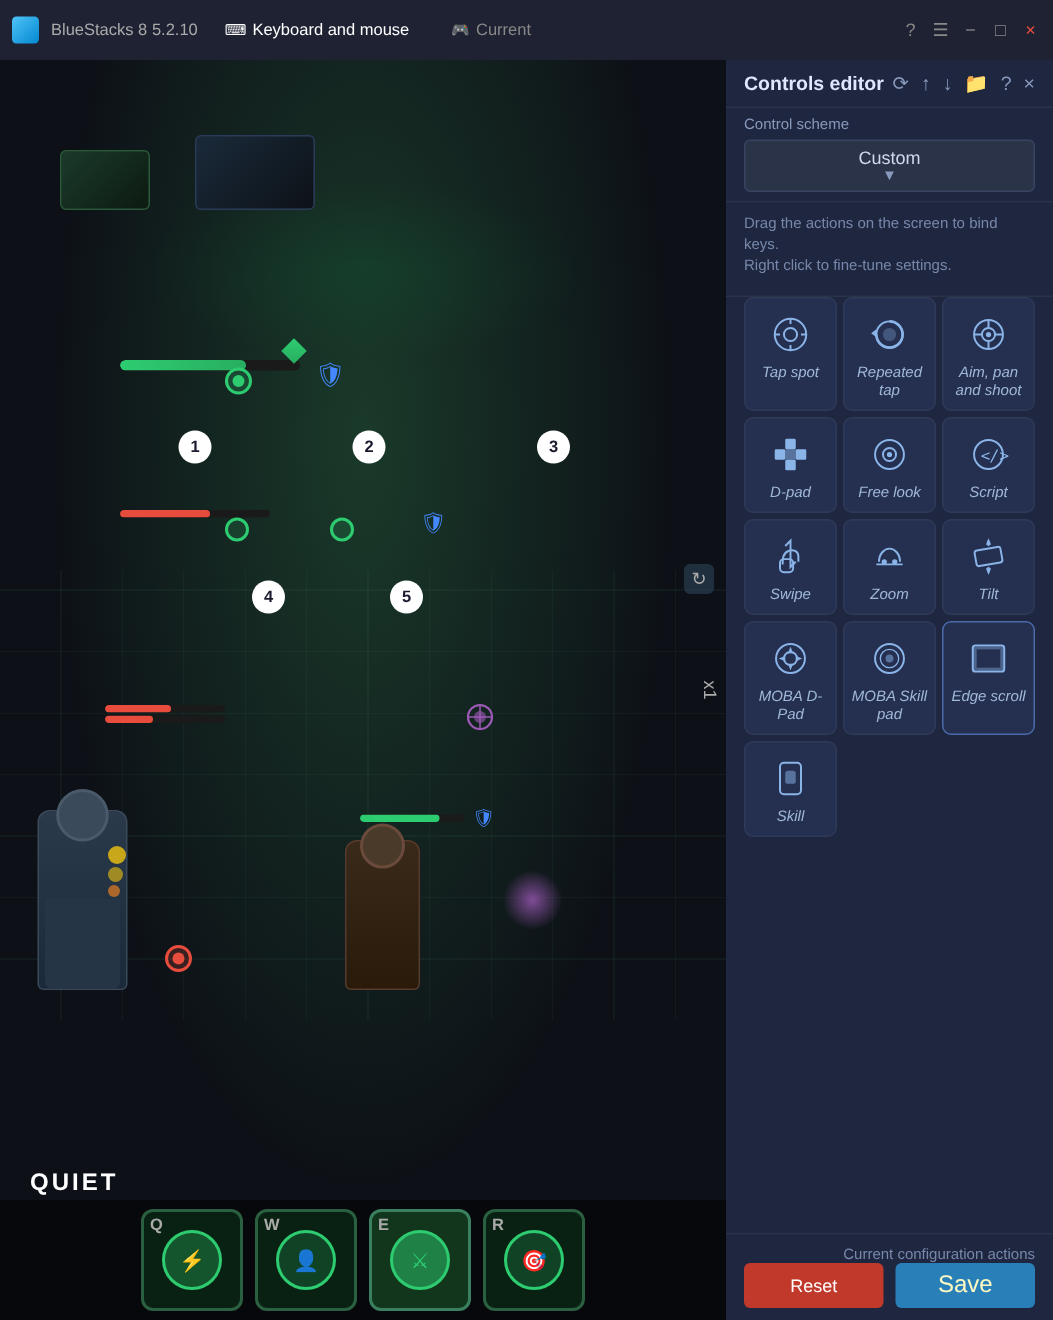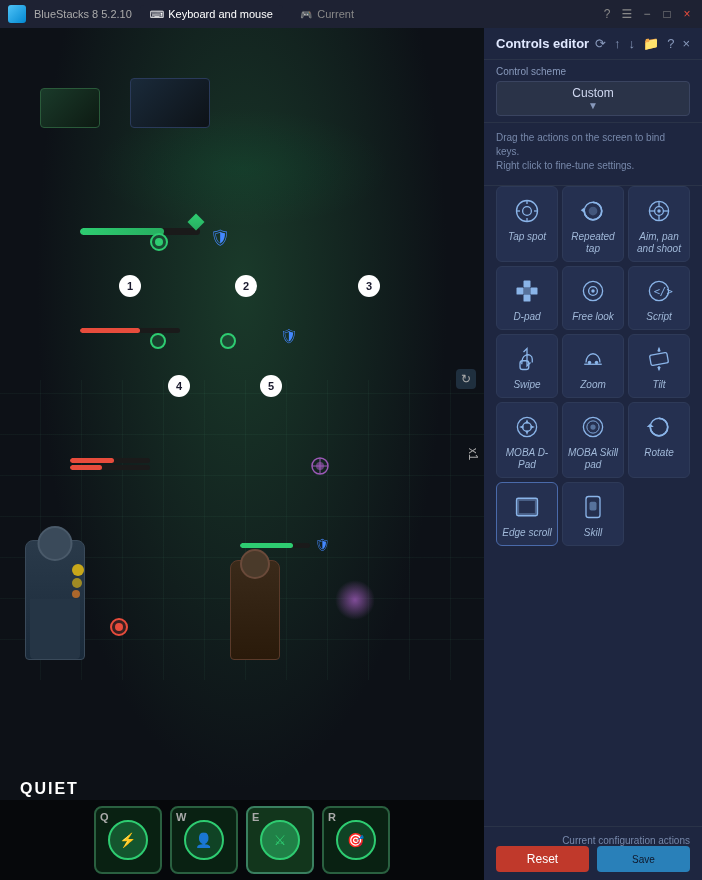--- a/index.html
+++ b/index.html
@@ -8,21 +8,21 @@
       height: 880px;
       overflow: hidden;
       font-family: 'Segoe UI', Arial, sans-serif;
       background: #1a1a2e;
       display: flex;
       flex-direction: column;
     }
 
     
     .title-bar {
-      height: 28px;
+      height: 40px;
       background: #1e2233;
       display: flex;
       align-items: center;
       padding: 0 8px;
       gap: 8px;
       flex-shrink: 0;
     }
     .title-bar-logo {
       width: 18px; height: 18px;
       background: linear-gradient(135deg, #4fc3f7, #0288d1);
@@ -292,22 +292,22 @@
       color: #fff;
       font-size: 12px;
       cursor: pointer;
     }
     .btn-save {
       flex: 1;
       padding: 6px;
       background: #2980b9;
       border: none;
       border-radius: 4px;
-      color: #0f172a;
-      font-size: 10px;
+      color: #fef9c3;
+      font-size: 16px;
       cursor: pointer;
     }
     
     .char-area {
       position: absolute;
       bottom: 80px;
       left: 0; right: 0;
       height: 280px;
     }
   </style>
@@ -638,30 +638,20 @@
         <div class="control-icon">
           <svg class="ctrl-svg" viewBox="0 0 32 32">
             <circle cx="16" cy="16" r="11" fill="none" stroke="#8ab4e8" stroke-width="1.5"></circle>
             <circle cx="16" cy="16" r="3" fill="#8ab4e8" opacity="0.5"></circle>
             <circle cx="16" cy="16" r="7" fill="none" stroke="#8ab4e8" stroke-width="1"></circle>
           </svg>
         </div>
         <span class="control-label">MOBA Skill pad</span>
       </div>
 
-      <div class="control-item">
-        <div class="control-icon">
-          <svg class="ctrl-svg" viewBox="0 0 32 32">
-            <circle cx="16" cy="16" r="10" fill="none" stroke="#8ab4e8" stroke-width="1.5"></circle>
-            <path d="M16 6 A10 10 0 1 1 6 16" fill="none" stroke="#8ab4e8" stroke-width="2"></path>
-            <polygon points="6,12 2,16 10,16" fill="#8ab4e8"></polygon>
-          </svg>
-        </div>
-        <span class="control-label">Rotate</span>
-      </div>
 
       <div class="control-item highlighted">
         <div class="control-icon">
           <svg class="ctrl-svg" viewBox="0 0 32 32">
             <rect x="4" y="6" width="24" height="20" rx="2" fill="none" stroke="#8ab4e8" stroke-width="1.5"></rect>
             <rect x="4" y="6" width="3" height="20" fill="#8ab4e8" opacity="0.4"></rect>
             <rect x="25" y="6" width="3" height="20" fill="#8ab4e8" opacity="0.4"></rect>
             <rect x="7" y="6" width="18" height="3" fill="#8ab4e8" opacity="0.4"></rect>
             <rect x="7" y="23" width="18" height="3" fill="#8ab4e8" opacity="0.4"></rect>
           </svg>

